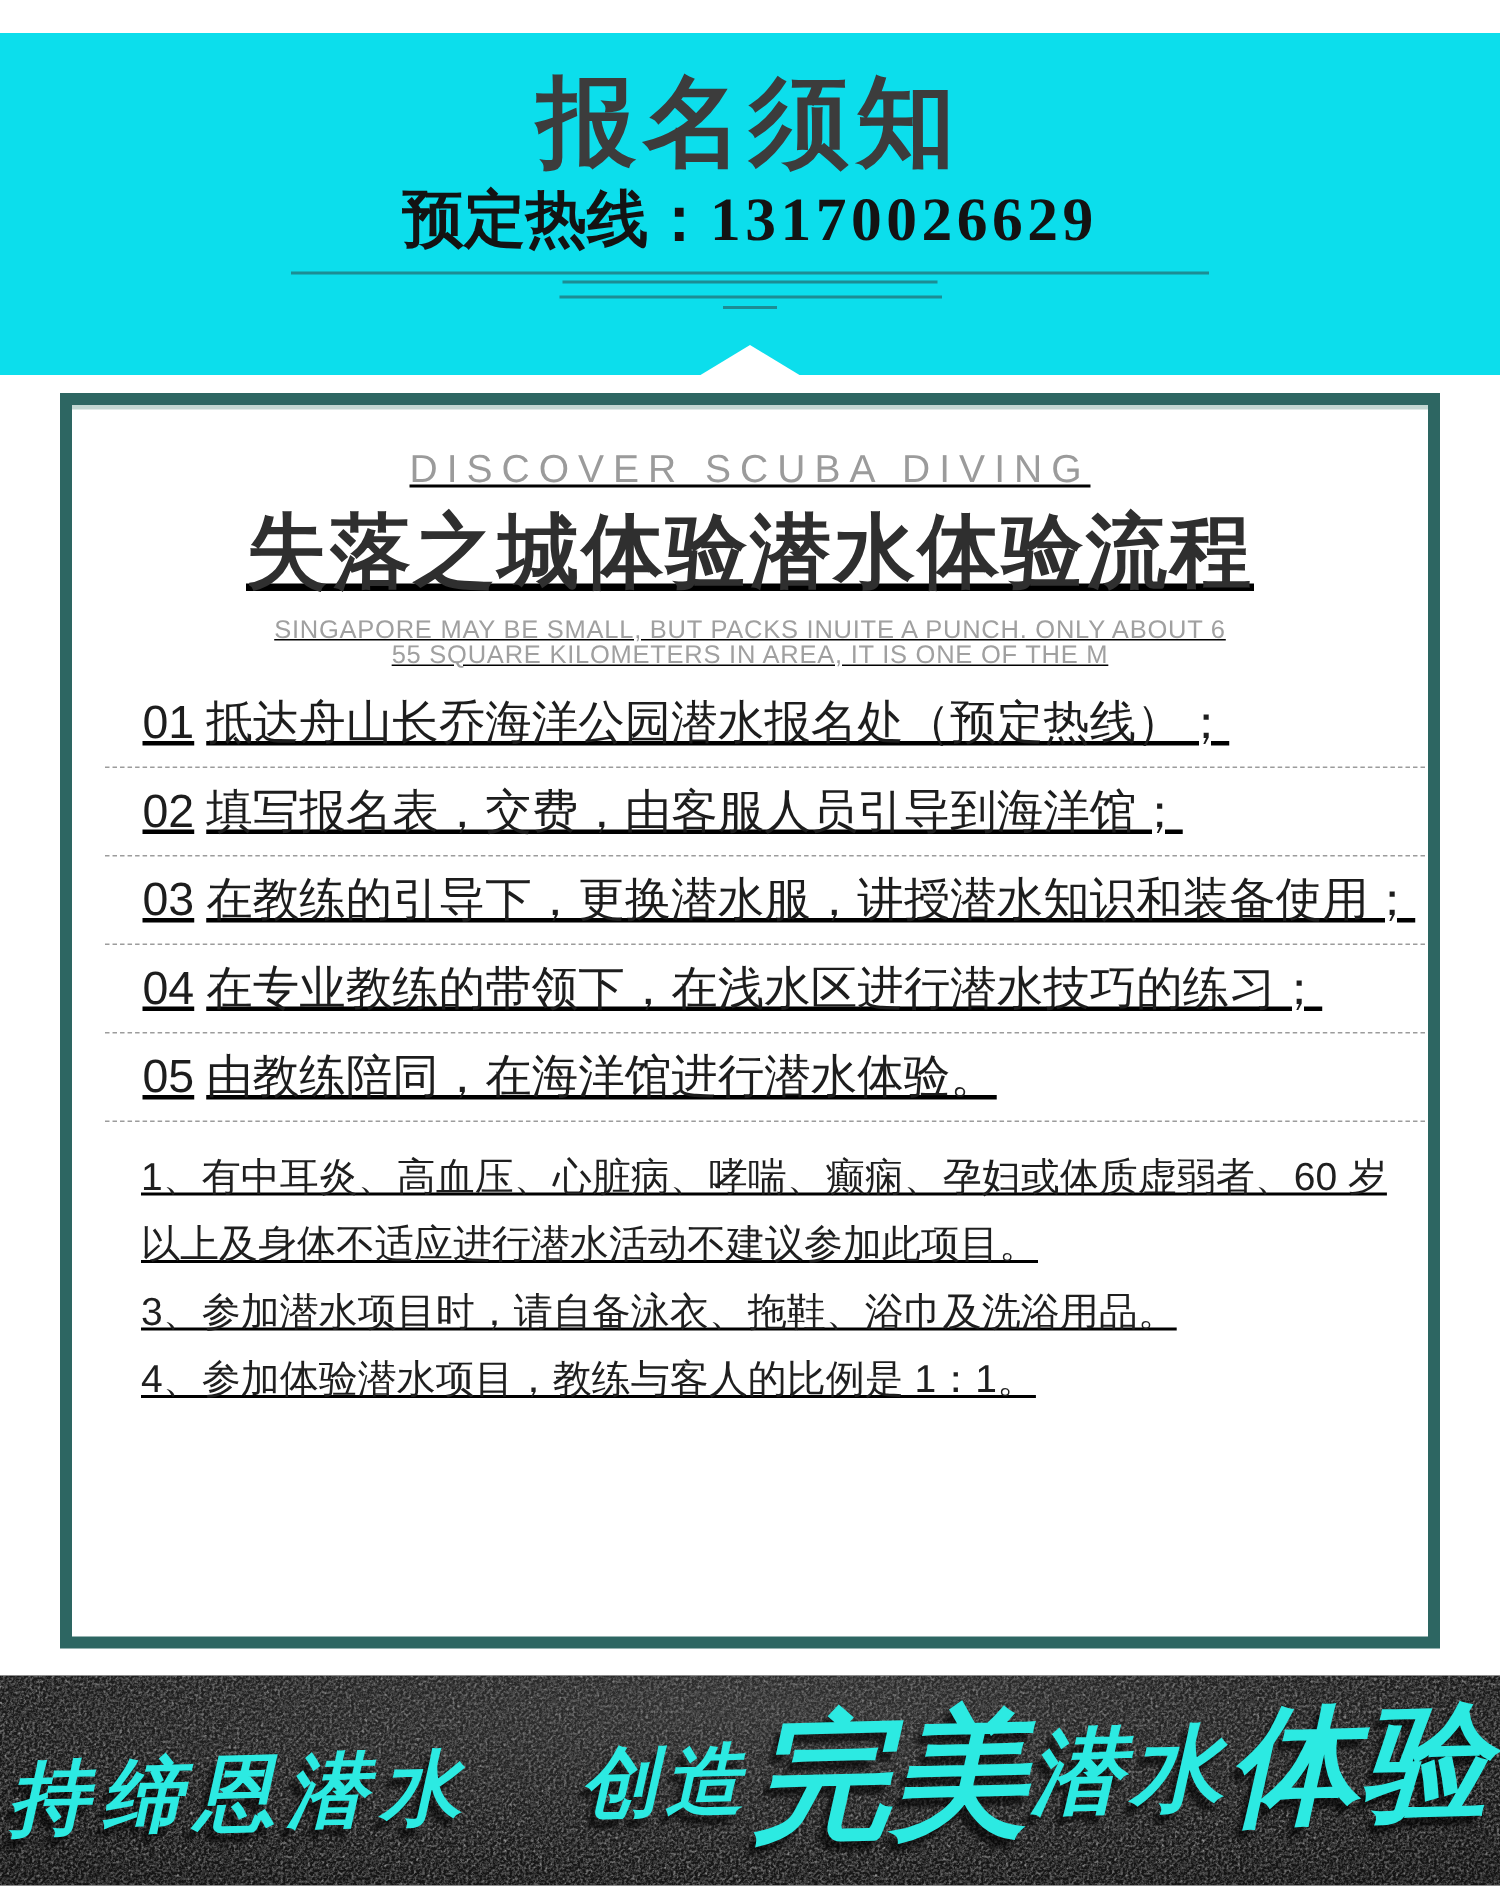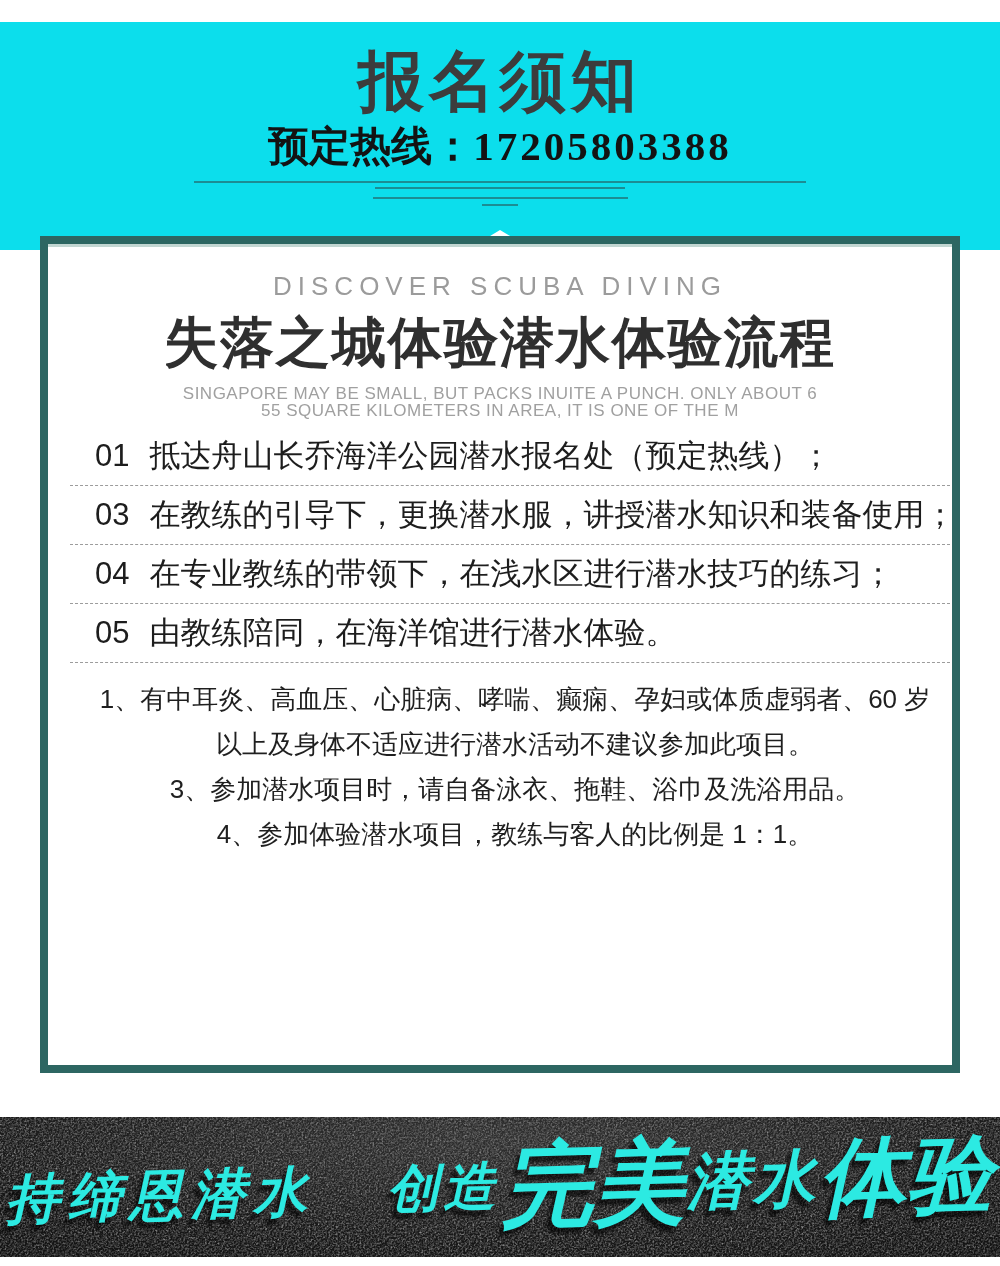--- a/index.html
+++ b/index.html
@@ -59,24 +59,25 @@
     margin-left: -33px;
     width: 0; height: 0;
     border-left: 33px solid transparent;
     border-right: 33px solid transparent;
     border-bottom: 20px solid #ffffff;
   }
 
   
   .card {
     position: absolute;
-    top: 236px; left: 40px;
+    top: 262px; left: 40px;
     width: 904px; height: 821px;
     border: 8px solid #2d6662;
     background: #ffffff;
+    text-decoration: underline;
   }
   .card-highlight {
     height: 3px;
     background: #c2d6d2;
   }
   .eyebrow {
     margin-top: 24px;
     text-align: center;
     font-size: 26px;
     letter-spacing: 6px;
@@ -104,34 +105,33 @@
     display: flex;
     align-items: center;
     height: 58px;
     border-bottom: 1px dashed #9c9c9c;
     padding-left: 25px;
     font-size: 31px;
     color: #1d1d1d;
     white-space: nowrap;
     overflow: hidden;
   }
-  .step-num { margin-right: 20px; }
+  .step-num { margin-right: 8px; }
   .notes-title {
     margin: 16px 0 0 36px;
     font-family: "Liberation Serif", serif;
     font-size: 31px;
     color: #2f2f2f;
     letter-spacing: 2px;
   }
   .notes {
     margin: 14px 16px 0 46px;
     font-size: 26px;
     line-height: 45px;
     color: #1f1f1f;
-    text-align: center;
   }
   .notes p { margin: 0; }
 
   
   .footer {
     position: absolute;
     top: 1117px; left: 0;
     width: 1000px; height: 140px;
     background: #161616;
     overflow: hidden;
@@ -172,21 +172,21 @@
   .slogan .s5 { font-size: 86px; letter-spacing: 2px; }
 </style>
 </head>
 <body>
 
 <div id="page">
 
   <div class="top-banner">
     <h1 class="banner-title">报名须知</h1>
     <div class="hotline">
-      <span class="hotline-label">预定热线：</span><span class="hotline-number">17205803388</span>
+      <span class="hotline-label">预定热线：</span><span class="hotline-number">13170026629</span>
     </div>
     <div class="scribble l1"></div>
     <div class="scribble l2"></div>
     <div class="scribble l3"></div>
     <div class="scribble l4"></div>
     <div class="notch"></div>
   </div>
 
   <div class="card">
     <div class="card-highlight"></div>
@@ -194,20 +194,24 @@
     <div class="card-title">失落之城体验潜水体验流程</div>
     <div class="subtitle">
       <div>SINGAPORE MAY BE SMALL, BUT PACKS INUITE A PUNCH. ONLY ABOUT 6</div>
       <div>55 SQUARE KILOMETERS IN AREA, IT IS ONE OF THE M</div>
     </div>
 
     <div class="steps">
       <div class="step">
         <span class="step-num">01</span>
         <span class="step-text">抵达舟山长乔海洋公园潜水报名处（预定热线）；</span>
+      </div>
+      <div class="step">
+        <span class="step-num">02</span>
+        <span class="step-text">填写报名表，交费，由客服人员引导到海洋馆；</span>
       </div>
       <div class="step">
         <span class="step-num">03</span>
         <span class="step-text">在教练的引导下，更换潜水服，讲授潜水知识和装备使用；</span>
       </div>
       <div class="step">
         <span class="step-num">04</span>
         <span class="step-text">在专业教练的带领下，在浅水区进行潜水技巧的练习；</span>
       </div>
       <div class="step">

